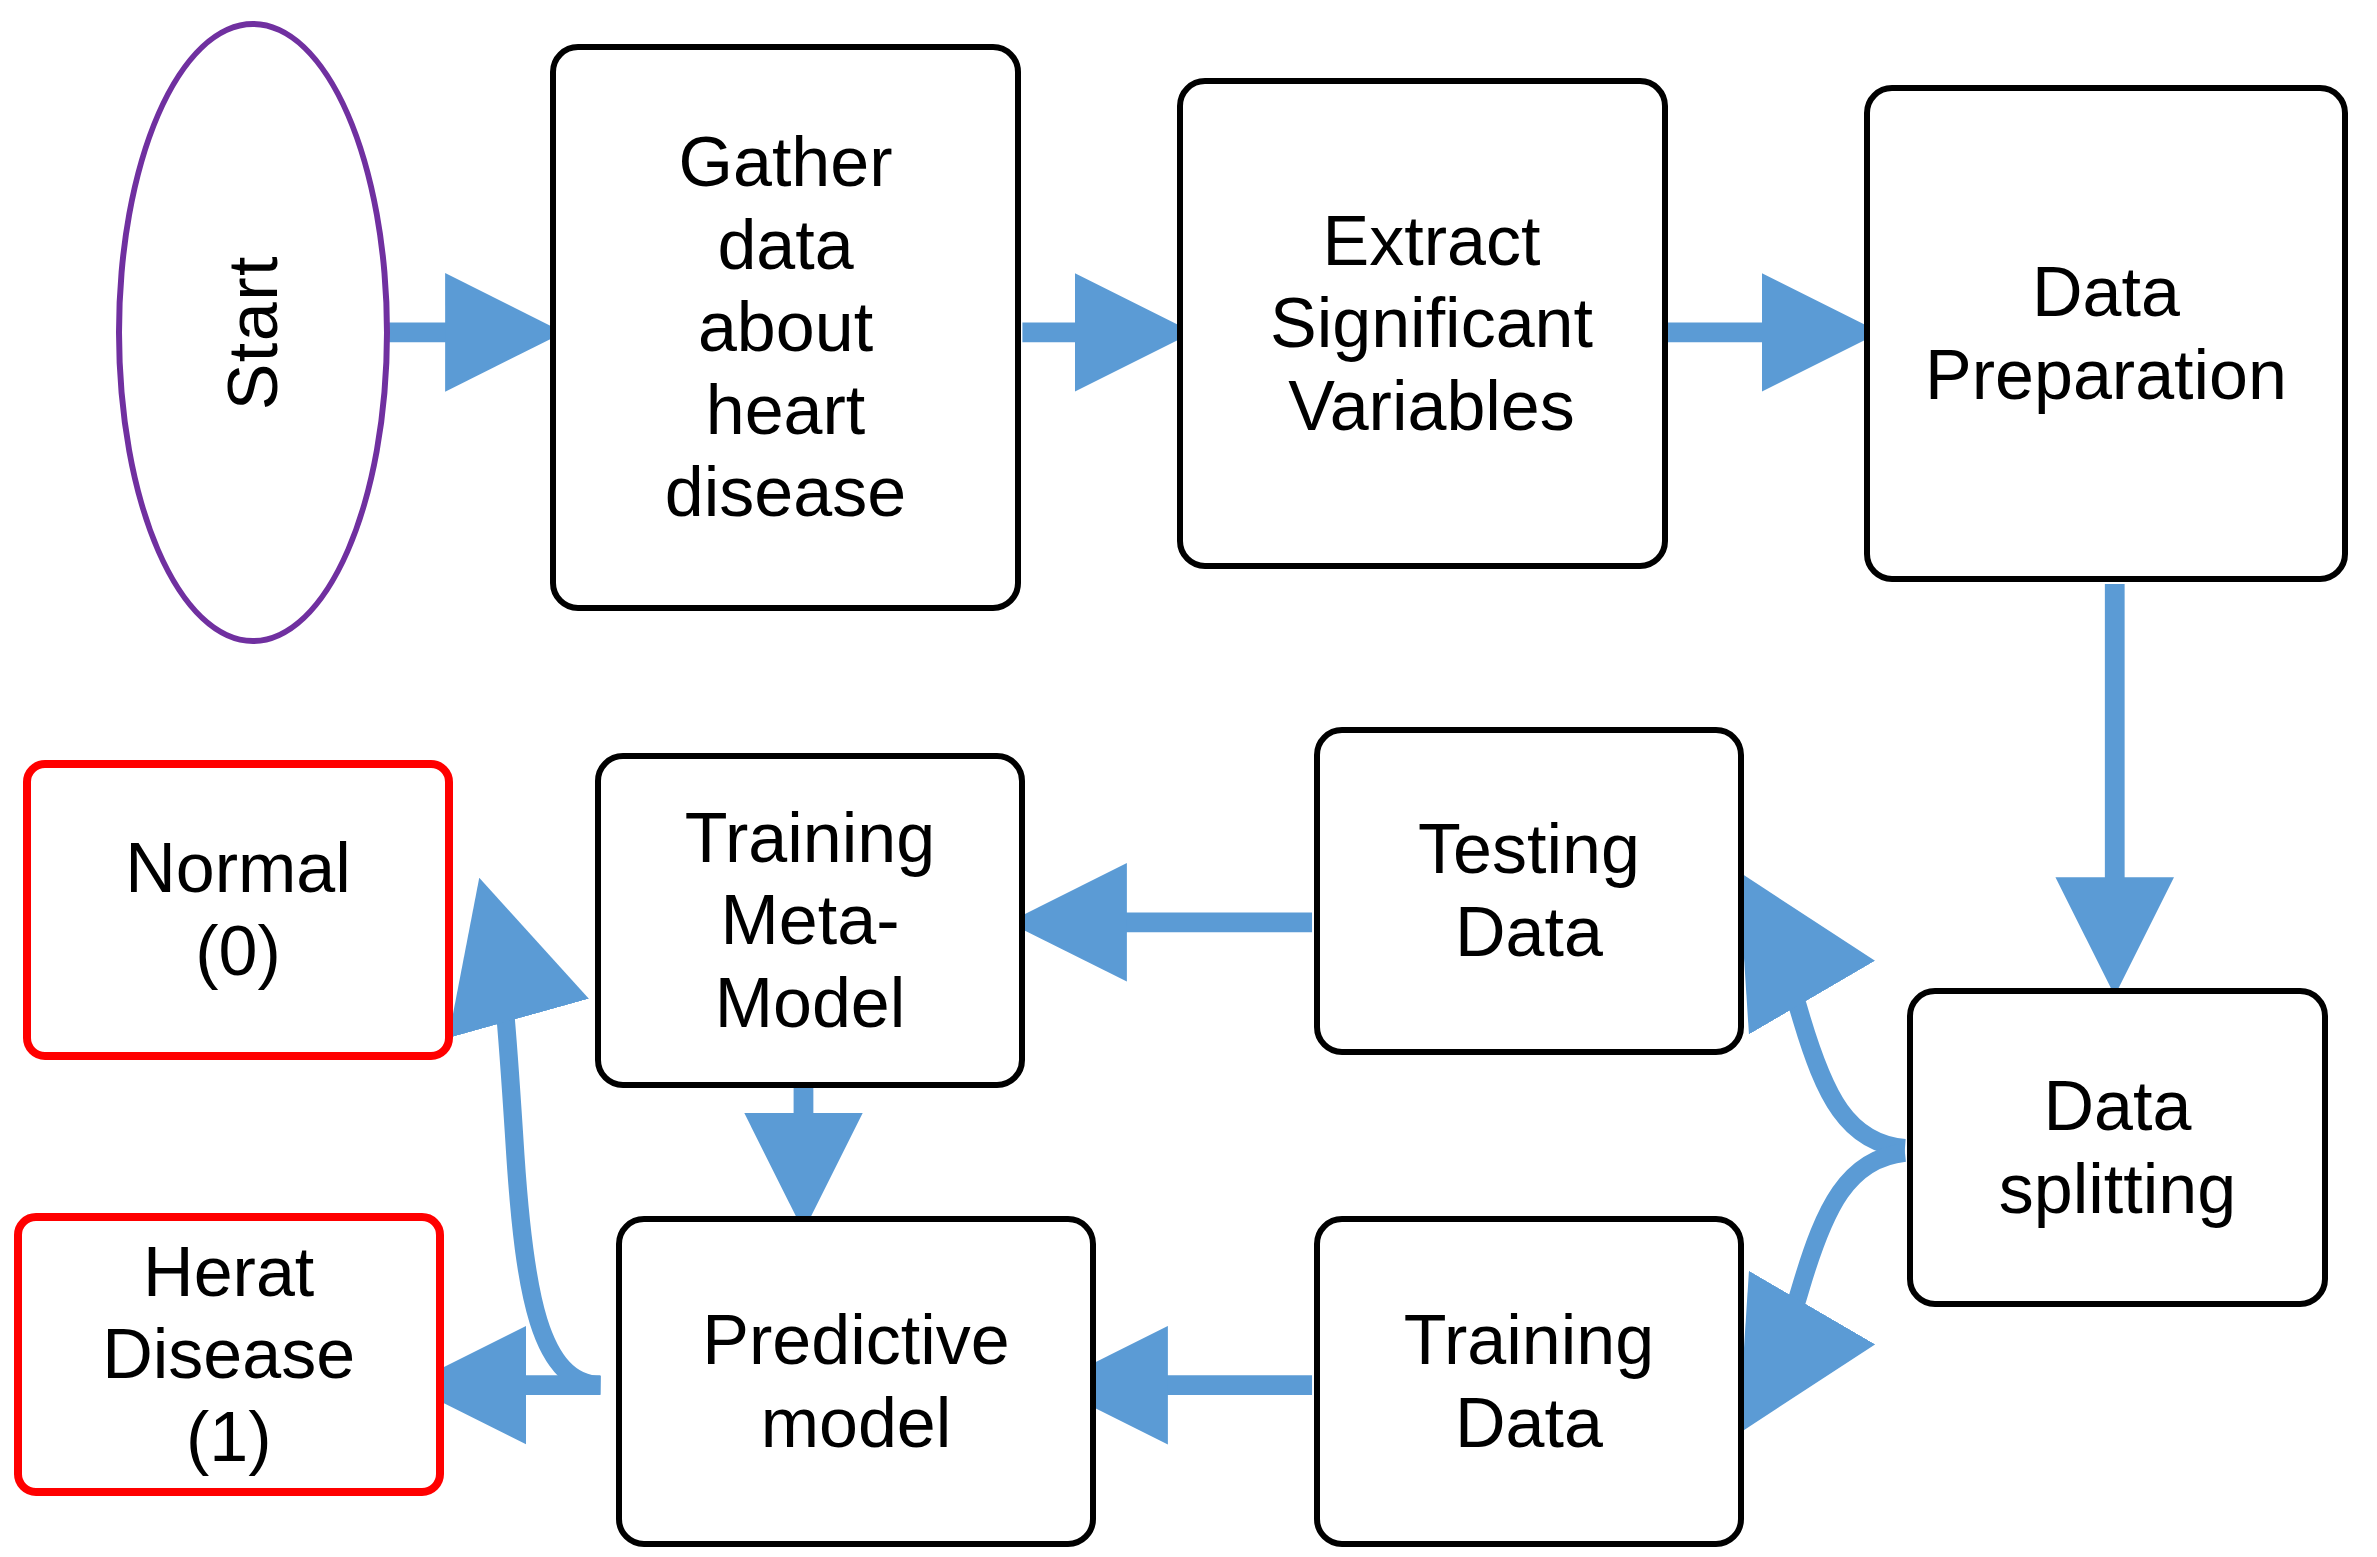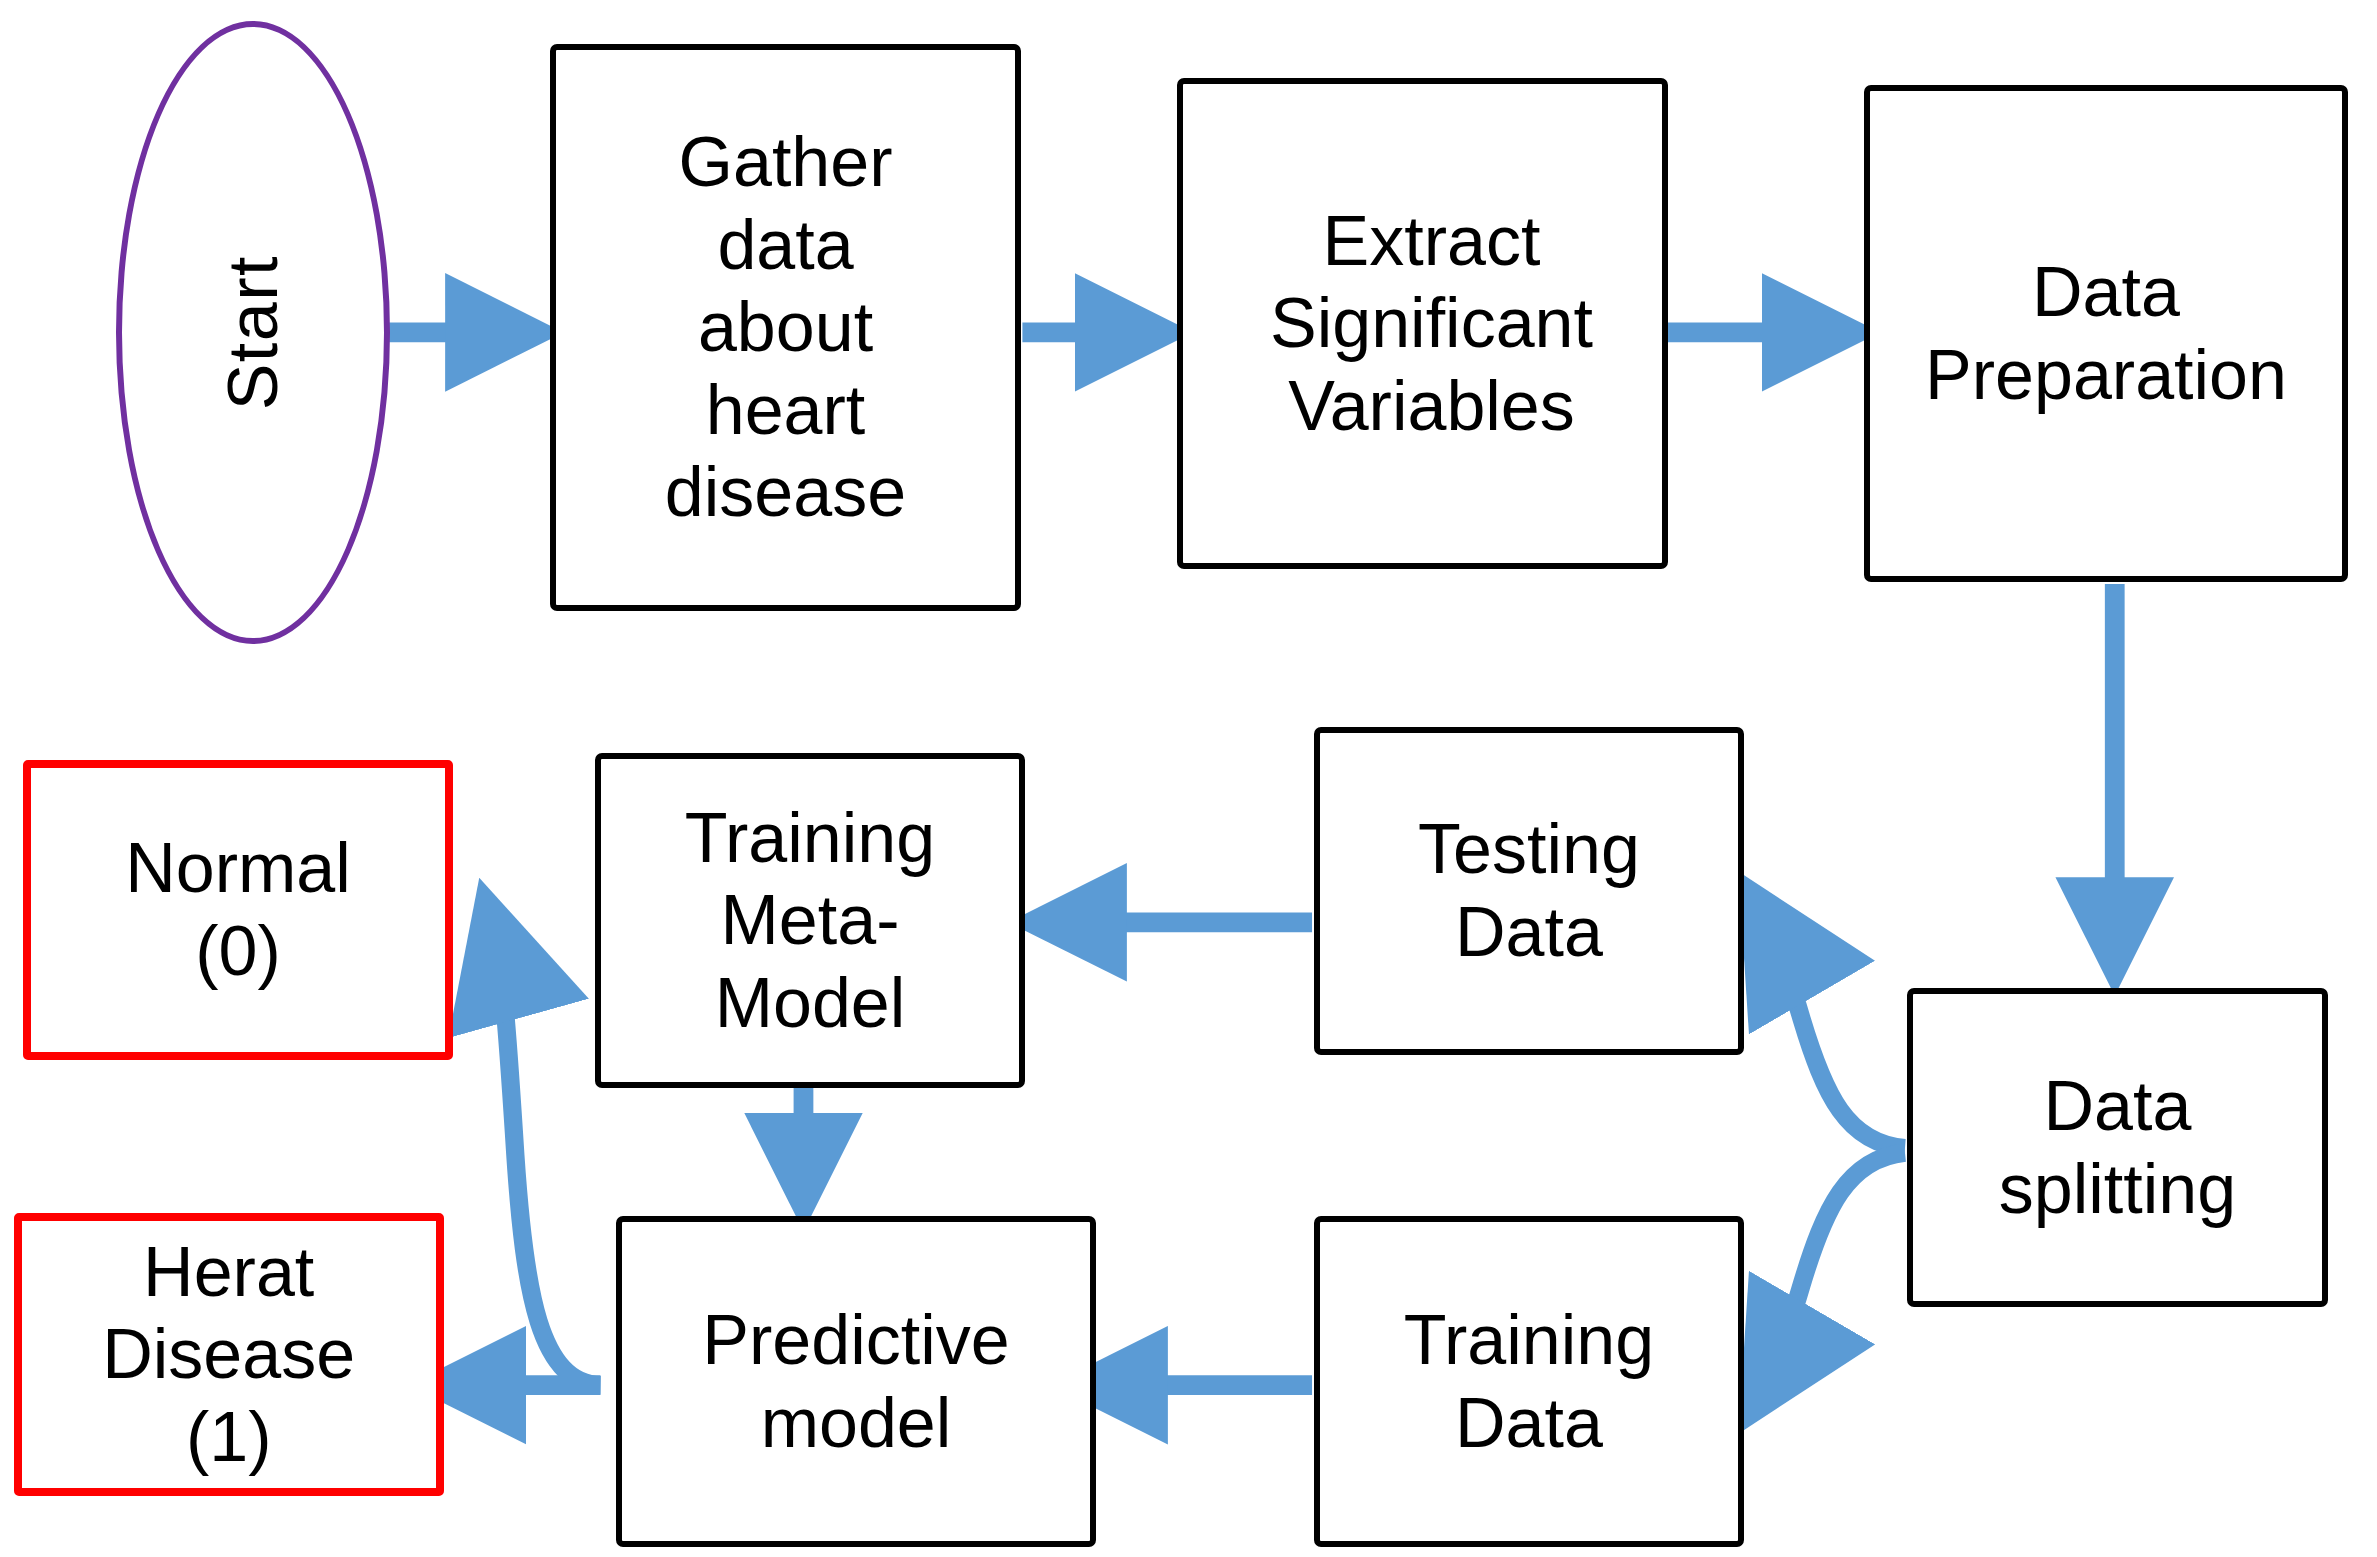--- a/index.html
+++ b/index.html
@@ -24,25 +24,25 @@
     justify-content: center;
     text-align: center;
     color: #000000;
     background: #ffffff;
     line-height: 1.18;
     white-space: pre-line;
     z-index: 5;
   }
   .proc {
     border: 6.8px solid #000000;
-    border-radius: 7px;
+    border-radius: 28px;
   }
   .terminal-red {
     border: 8.4px solid #FF0000;
-    border-radius: 5px;
+    border-radius: 22px;
   }
   .ellipse {
     border: 6.8px solid #7030A0;
     border-radius: 50%;
   }
   .vtext {
     writing-mode: vertical-rl;
     transform: rotate(180deg);
     letter-spacing: 1.5px;
   }

